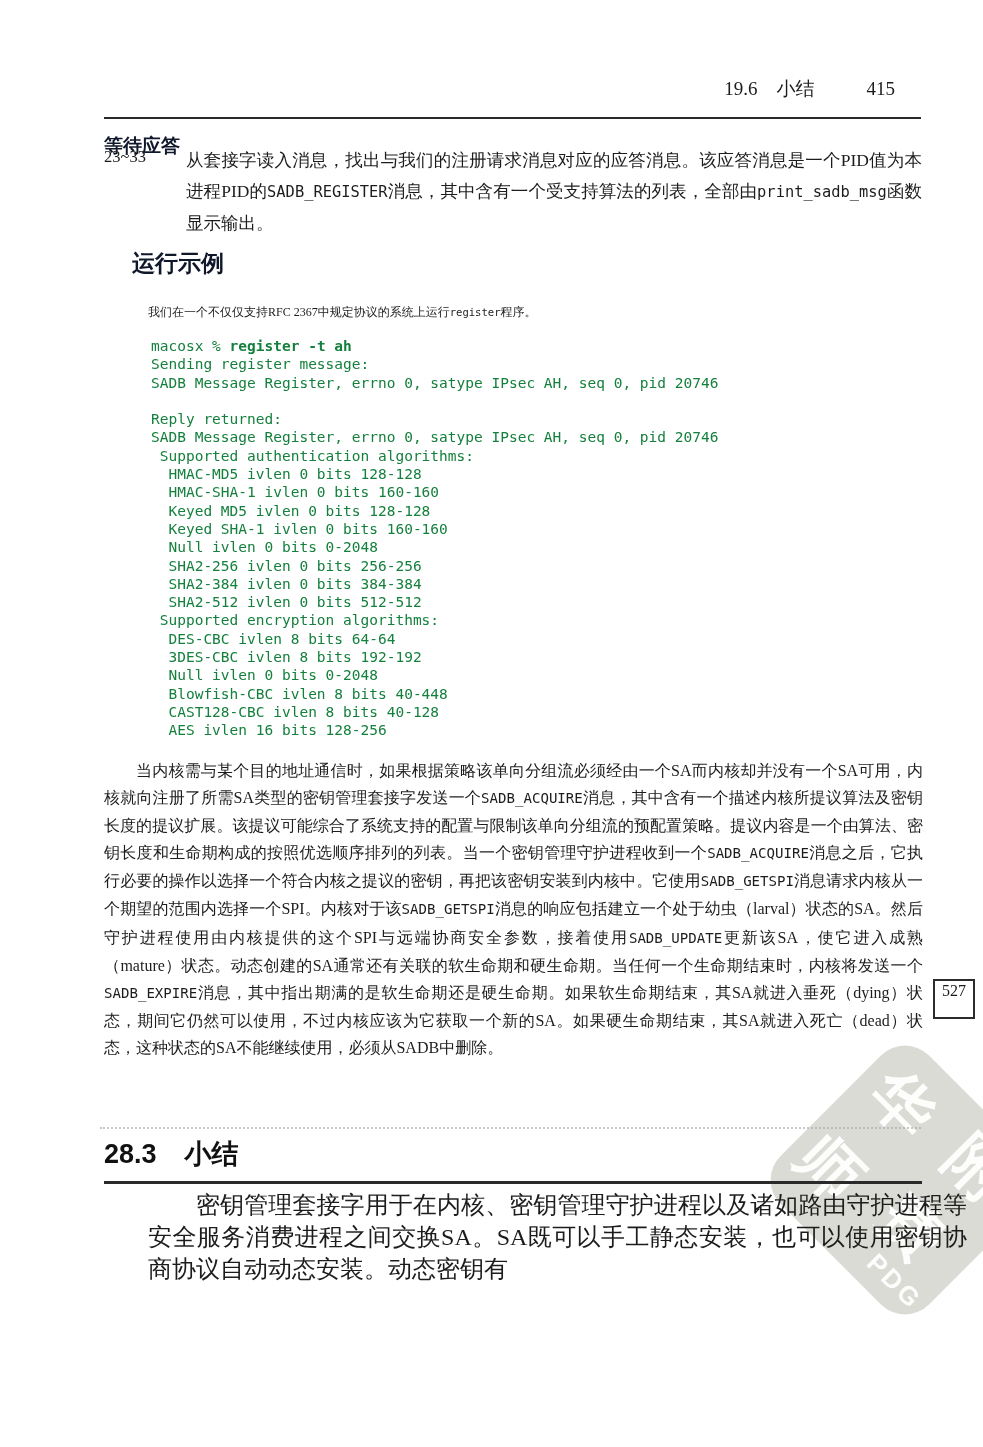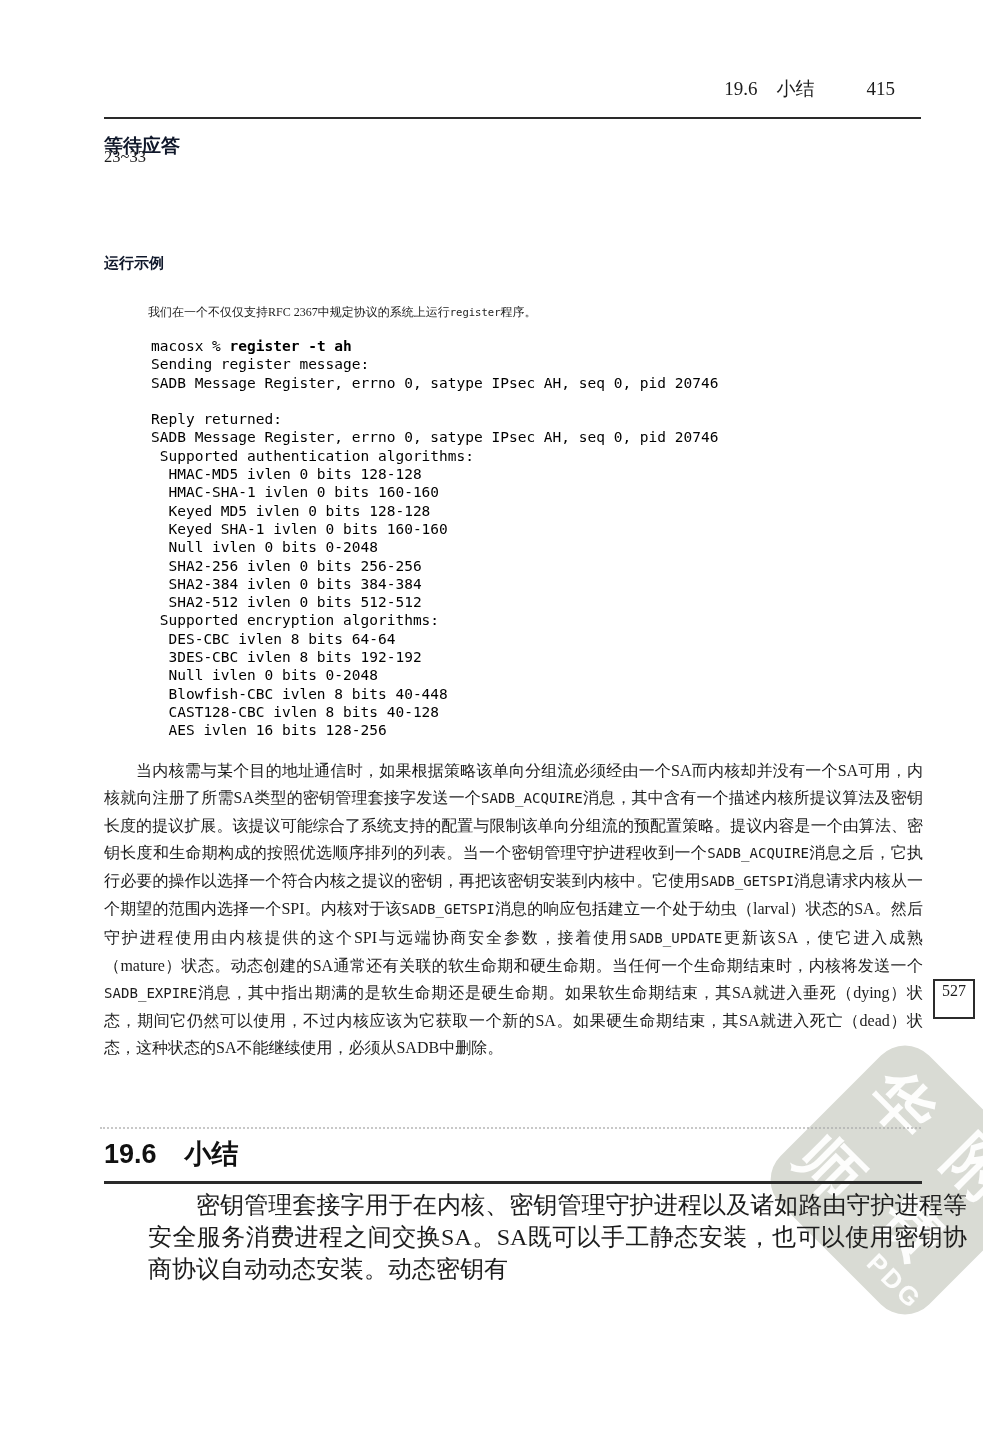--- a/index.html
+++ b/index.html
@@ -47,41 +47,41 @@
   .running-header .sec { margin-right:52px; }
   .running-header .pg { margin-right:26px; }
 
   
   .subhead {
     position:absolute; left:104px;
     font-family:Liberation Sans, sans-serif;
     font-weight:bold; color:#0f172a;text-align:center;
   }
   .subhead.small { top:133px; font-size:19px; }
-  .subhead.big   { top:254px; font-size:15px; }
+  .subhead.big   { top:248px; font-size:23px;margin-left:28px; }
 
   
   .annotation {
     position:absolute; left:104px; top:145px; width:818px;
     display:flex; align-items:flex-start;
   }
   .annotation .label { width:82px; flex:none; font-size:16.5px; padding-top:2px; }
   .annotation .body  { flex:1; font-size:17.5px; line-height:31px; text-align:justify; }
 
   
   .intro {
     position:absolute; left:104px; top:299px; width:818px;
     font-size:12px; line-height:27px; text-indent:44px;
   }
 
   
   .code {
     position:absolute; left:151px; top:337px;
     margin:0; font-family:"DejaVu Sans Mono","Liberation Mono",monospace;
-    font-size:14.5px; line-height:18.3px; color:#000000;
+    font-size:14.5px; line-height:18.3px; color:#15803d;
     white-space:pre;
   }
   .code .cmd { font-weight:bold; }
 
   
   .discussion {
     position:absolute; left:104px; top:757px; width:819px;
     font-size:16px; line-height:27.1px; text-align:justify; text-indent:2em;
   }
 
@@ -131,20 +131,21 @@
   <div class="layer">
 
     <div class="running-header">
       <span class="sec">19.6　小结</span><span class="pg">415</span>
     </div>
 
     <div class="subhead small">等待应答</div>
 
     <div class="annotation">
       <div class="label">23~33</div>
+      <div class="body"><span>从套接字读入消息，找出与我们的注册请求消息对应的应答消息。该应答消息是一个PID值为本进程PID的</span><span class="mono">SADB_REGISTER</span><span>消息，其中含有一个受支持算法的列表，全部由</span><span class="mono">print_sadb_msg</span><span>函数显示输出。</span></div>
     </div>
 
     <div class="subhead big">运行示例</div>
 
     <div class="intro"><span>我们在一个不仅仅支持RFC 2367中规定协议的系统上运行</span><span class="mono">register</span><span>程序。</span></div>
 
     <pre class="code"><span>macosx % </span><span class="cmd">register -t ah</span><span>
 Sending register message:
 SADB Message Register, errno 0, satype IPsec AH, seq 0, pid 20746
 
@@ -167,19 +168,19 @@
   CAST128-CBC ivlen 8 bits 40-128
   AES ivlen 16 bits 128-256</span></pre>
 
     <div class="discussion"><span>当内核需与某个目的地址通信时，如果根据策略该单向分组流必须经由一个SA而内核却并没有一个SA可用，内核就向注册了所需SA类型的密钥管理套接字发送一个</span><span class="mono">SADB_ACQUIRE</span><span>消息，其中含有一个描述内核所提议算法及密钥长度的提议扩展。该提议可能综合了系统支持的配置与限制该单向分组流的预配置策略。提议内容是一个由算法、密钥长度和生命期构成的按照优选顺序排列的列表。当一个密钥管理守护进程收到一个</span><span class="mono">SADB_ACQUIRE</span><span>消息之后，它执行必要的操作以选择一个符合内核之提议的密钥，再把该密钥安装到内核中。它使用</span><span class="mono">SADB_GETSPI</span><span>消息请求内核从一个期望的范围内选择一个SPI。内核对于该</span><span class="mono">SADB_GETSPI</span><span>消息的响应包括建立一个处于幼虫（larval）状态的SA。然后守护进程使用由内核提供的这个SPI与远端协商安全参数，接着使用</span><span class="mono">SADB_UPDATE</span><span>更新该SA，使它进入成熟（mature）状态。动态创建的SA通常还有关联的软生命期和硬生命期。当任何一个生命期结束时，内核将发送一个</span><span class="mono">SADB_EXPIRE</span><span>消息，其中指出期满的是软生命期还是硬生命期。如果软生命期结束，其SA就进入垂死（dying）状态，期间它仍然可以使用，不过内核应该为它获取一个新的SA。如果硬生命期结束，其SA就进入死亡（dead）状态，这种状态的SA不能继续使用，必须从SADB中删除。</span></div>
 
     <div class="margin-box">527</div>
 
     <div class="dotted-artifact"></div>
 
     <div class="section-heading">
-      <span class="num">19.6</span><span>小结</span>
+      <span class="num">28.3</span><span>小结</span>
     </div>
 
     <div class="summary">密钥管理套接字用于在内核、密钥管理守护进程以及诸如路由守护进程等安全服务消费进程之间交换SA。SA既可以手工静态安装，也可以使用密钥协商协议自动动态安装。动态密钥有</div>
 
   </div>
 </div>
 
 </body></html>

